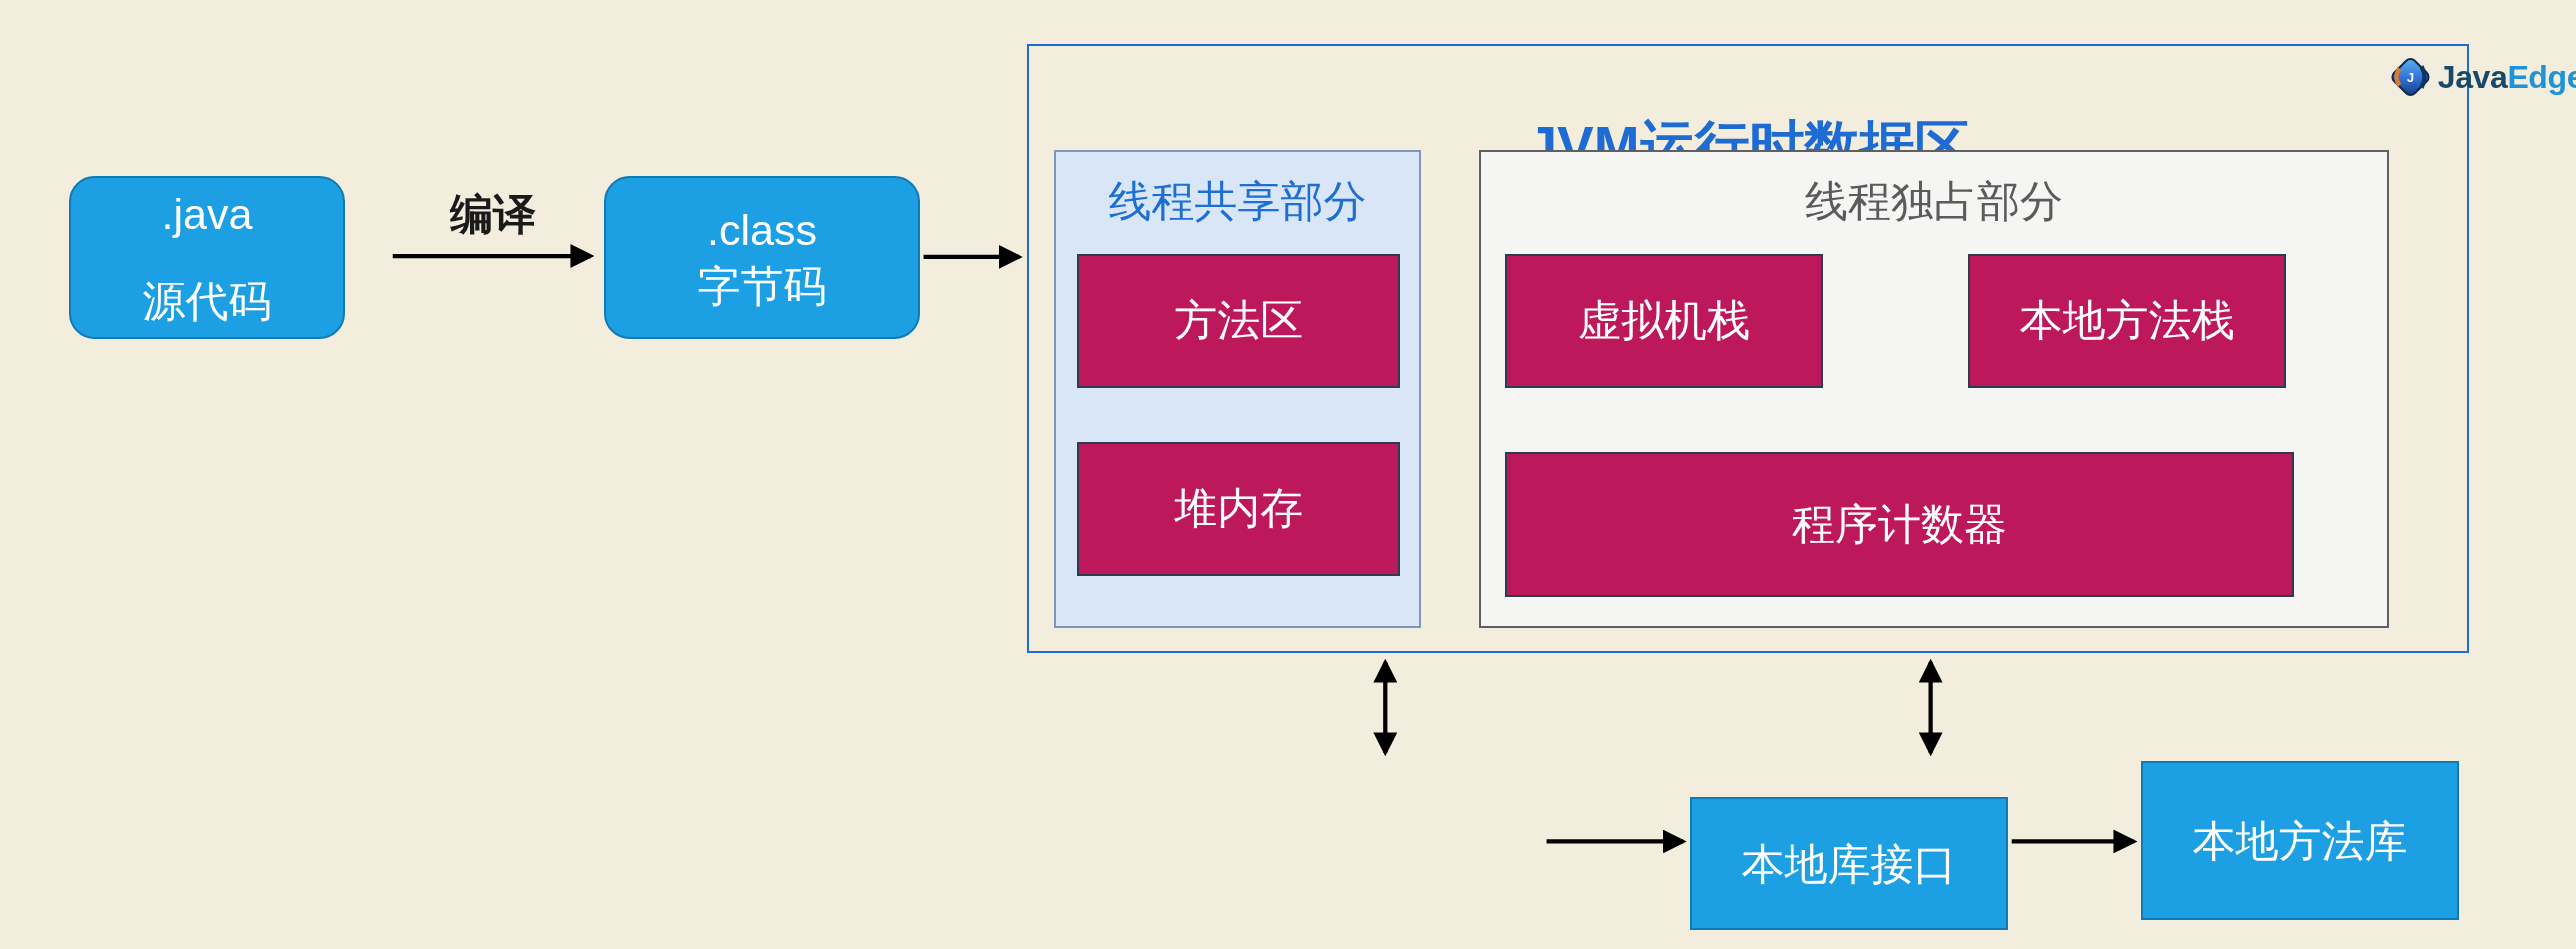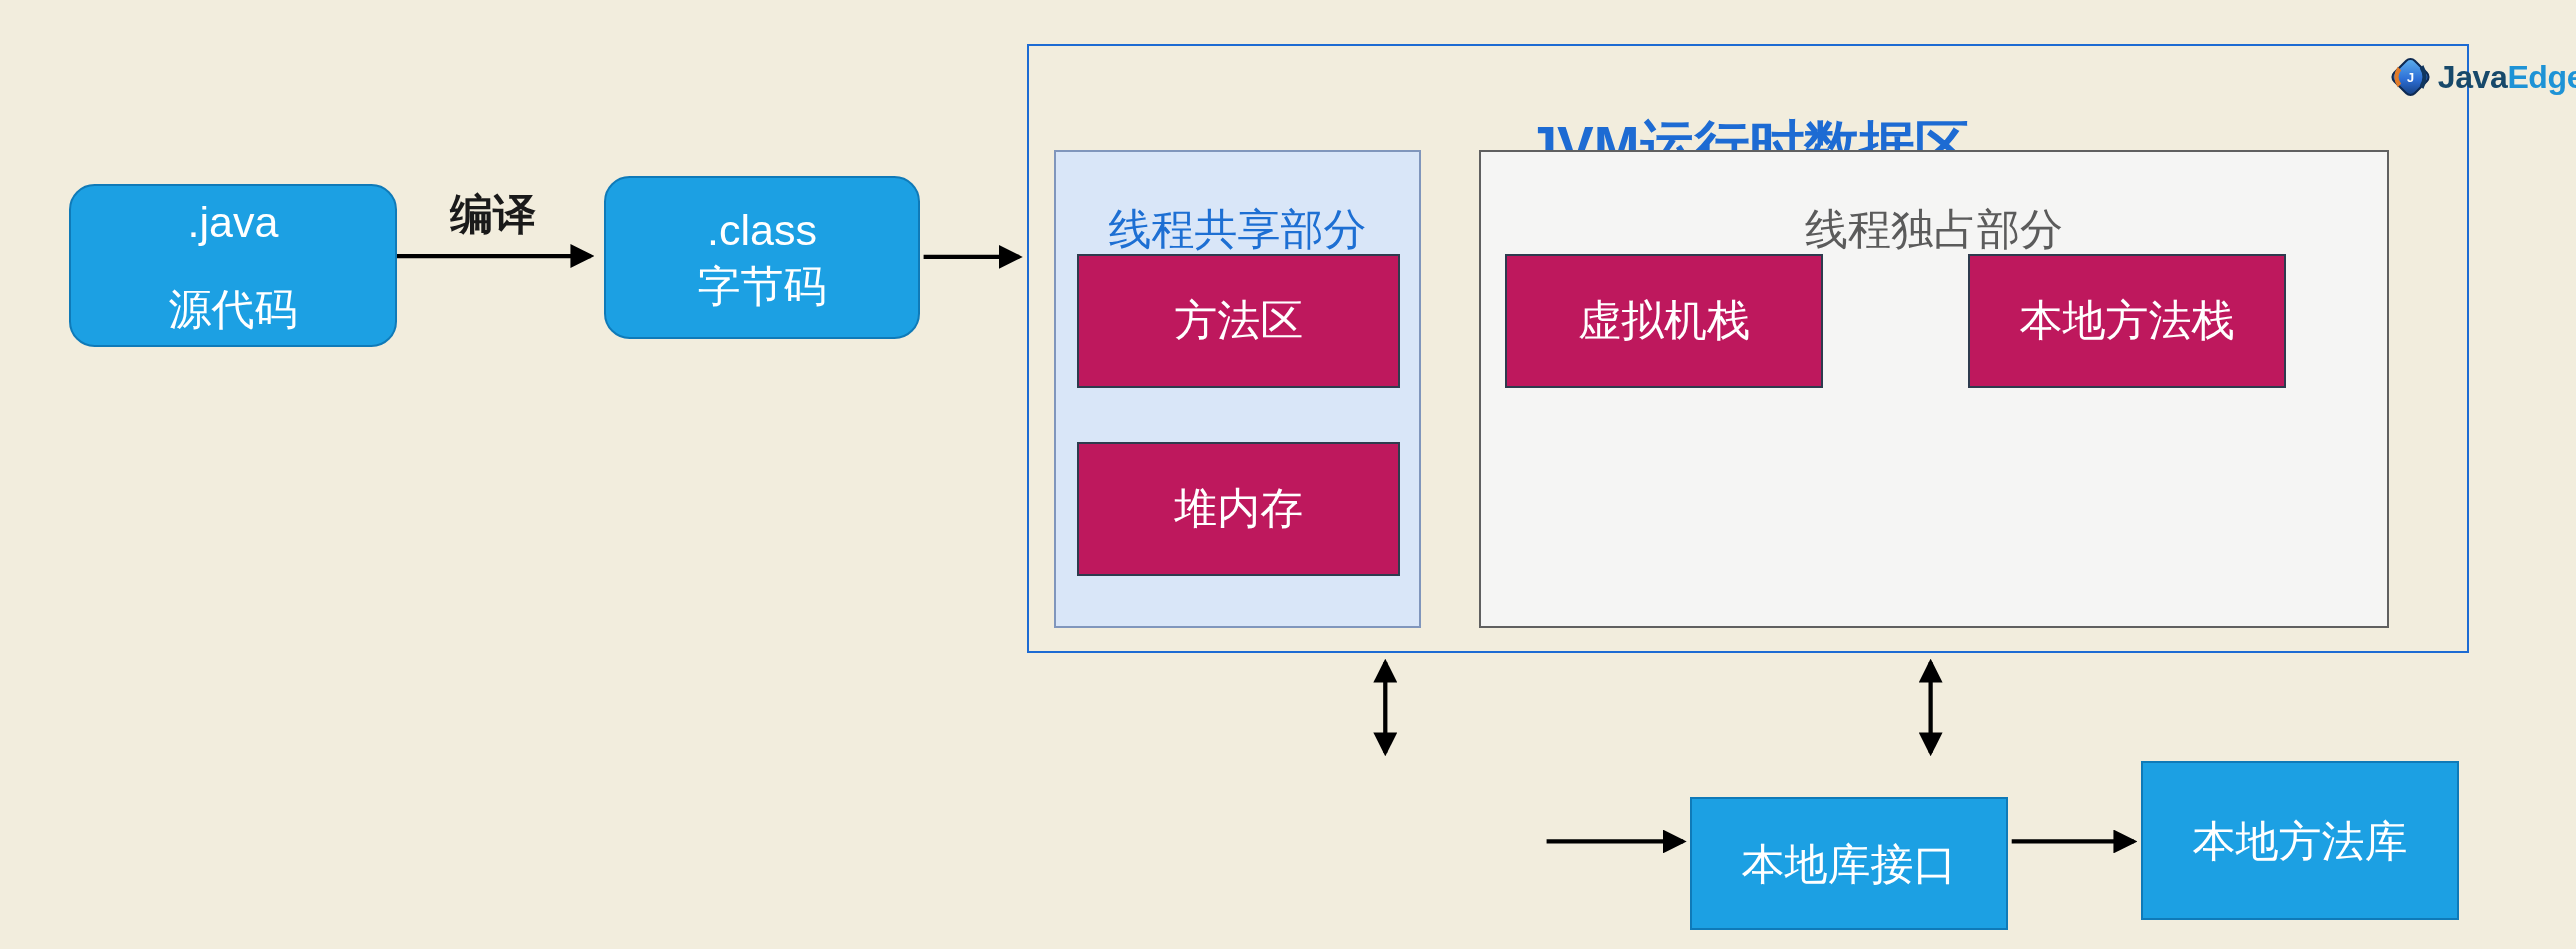--- a/index.html
+++ b/index.html
@@ -21,21 +21,21 @@
     font-size:43px;text-align:center;
   }
   .jvm-box{border:2.6px solid #1D6BD3;background:transparent;}
   .jvm-title{
     position:absolute;top:22px;left:0;width:100%;text-align:center;
     font-size:55px;font-weight:600;color:#1D6BD3;margin-top:42px;
   }
   .panel-shared{background:#D9E6F8;border:2.6px solid #8096BC;}
   .panel-exclusive{background:#F5F5F4;border:2.6px solid #606060;}
   .panel-title{
-    position:absolute;top:20.5px;left:0;width:100%;text-align:center;font-size:43px;margin-top:28px;
+    position:absolute;top:20.5px;left:0;width:100%;text-align:center;font-size:43px;
   }
   .panel-shared .panel-title{color:#1D6FD3;}
   .panel-exclusive .panel-title{color:#5B5B5B;}
   .edge-label{
     text-align:center;font-size:43px;color:#1a1a1a;font-weight:bold;
   }
   .arrow-layer{position:absolute;left:0;top:0;width:2576px;height:949px;pointer-events:none;}
   .logo{
     display:flex;align-items:center;gap:6.8px;z-index:5;
   }
@@ -55,21 +55,21 @@
       </marker>
     </defs>
     <line x1="460" y1="300" x2="692" y2="300" stroke="#000" stroke-width="5" marker-end="url(#ah)"></line>
     <line x1="1082" y1="301" x2="1194" y2="301" stroke="#000" stroke-width="5" marker-end="url(#ah)"></line>
     <line x1="1623" y1="776" x2="1623" y2="882" stroke="#000" stroke-width="5" marker-start="url(#ah)" marker-end="url(#ah)"></line>
     <line x1="2262" y1="776" x2="2262" y2="882" stroke="#000" stroke-width="5" marker-start="url(#ah)" marker-end="url(#ah)"></line>
     <line x1="1812" y1="986" x2="1972" y2="986" stroke="#000" stroke-width="5" marker-end="url(#ah)"></line>
     <line x1="2357" y1="986" x2="2500" y2="986" stroke="#000" stroke-width="5" marker-end="url(#ah)"></line>
   </svg>
 
-  <div class="abs blue-node rounded" style="left:69px;top:184px;width:328px;height:163px;gap:31px;">
+  <div class="abs blue-node rounded" style="left:69px;top:176px;width:276px;height:163px;gap:31px;">
     <div class="node-line">.java</div>
     <div class="node-line">源代码</div>
   </div>
 
   <div class="abs edge-label" style="left:382px;top:186px;width:222px;">编译</div>
 
   <div class="abs blue-node rounded" style="left:604px;top:176px;width:316px;height:163px;">
     <div class="node-line">.class</div>
     <div class="node-line">字节码</div>
   </div>
@@ -80,20 +80,21 @@
     <div class="abs panel-shared" style="left:25px;top:104px;width:367px;height:478px;">
       <div class="panel-title">线程共享部分</div>
       <div class="abs slate-node" style="left:21.3px;top:102px;width:323px;height:134px;">方法区</div>
       <div class="abs slate-node" style="left:21.3px;top:290px;width:323px;height:134px;">堆内存</div>
     </div>
 
     <div class="abs panel-exclusive" style="left:450px;top:104px;width:910px;height:478px;">
       <div class="panel-title">线程独占部分</div>
       <div class="abs slate-node" style="left:24px;top:102px;width:318px;height:134px;">虚拟机栈</div>
       <div class="abs slate-node" style="left:487px;top:102px;width:318px;height:134px;">本地方法栈</div>
+      <div class="abs slate-node" style="left:24px;top:300px;width:789px;height:145px;">程序计数器</div>
     </div>
   </div>
 
   <div class="abs blue-node" style="left:1690px;top:797px;width:318px;height:133px;">
     <div class="node-line">本地库接口</div>
   </div>
   <div class="abs blue-node" style="left:2141px;top:761px;width:318px;height:159px;">
     <div class="node-line">本地方法库</div>
   </div>
 

